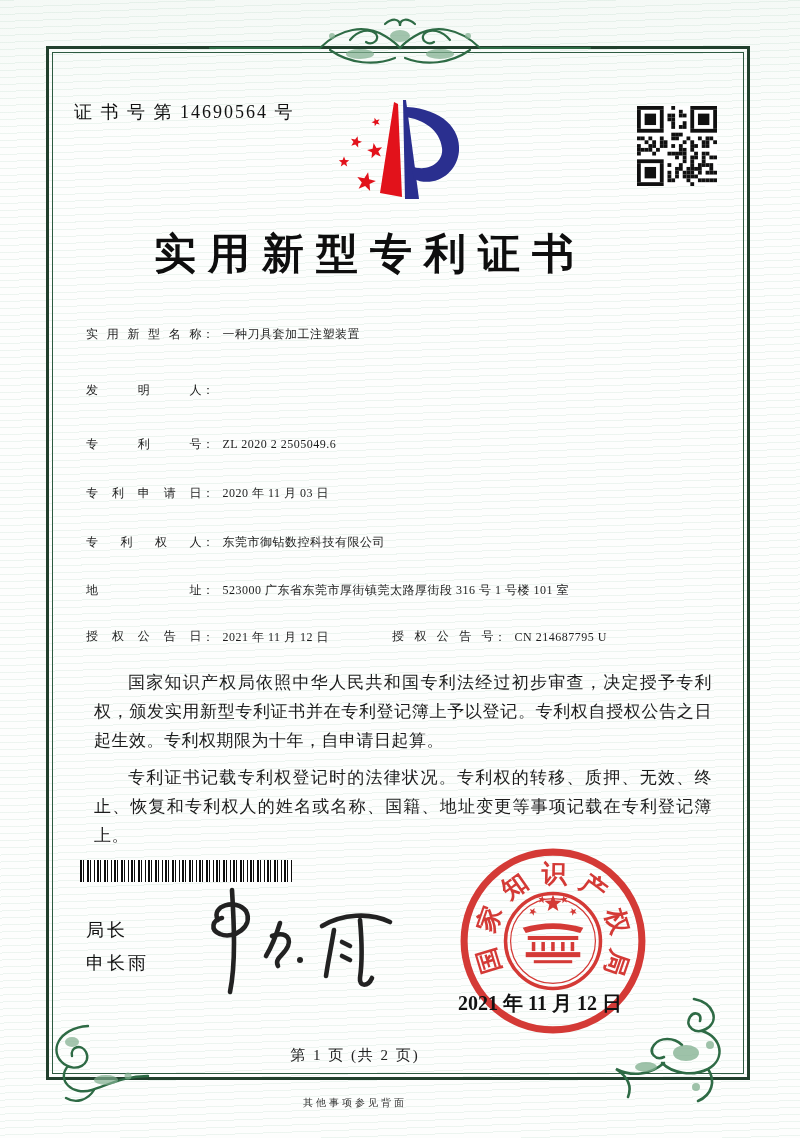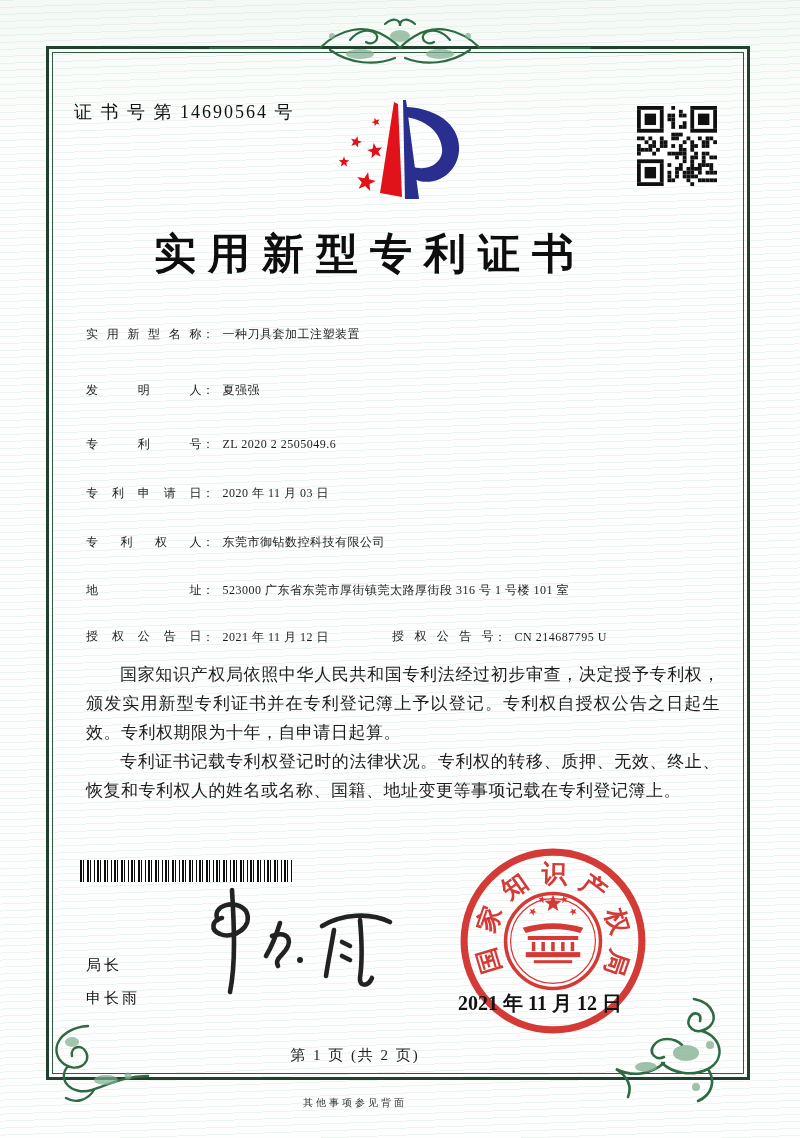--- a/index.html
+++ b/index.html
@@ -53,29 +53,29 @@
   .row-patno{top:432px;}
   .row-appdate{top:481px;}
   .row-patentee{top:530px;}
   .row-address{top:578px;}
   .row-grant{top:625px;}
   .row-grant .g2{position:absolute;left:306px;top:0;}
   .body-text{
     position:absolute;left:86px;right:80px;top:660px;
     font-size:17px;line-height:29px;letter-spacing:.5px;text-align:justify;
   }
-  .body-text p{margin:0;text-indent:2em;}
+  .body-text p{margin:8px;text-indent:2em;}
   .barcode{
     position:absolute;left:80px;top:860px;width:212px;height:22px;
     background:repeating-linear-gradient(90deg,
       #0c0c0c 0 2px,#fff 2px 3px,#0c0c0c 3px 4px,#fff 4px 7px,
       #0c0c0c 7px 9px,#fff 9px 10px,#0c0c0c 10px 11px,#fff 11px 14px,
       #0c0c0c 14px 15px,#fff 15px 17px);
   }
-  .signer{position:absolute;left:86px;font-size:15px;letter-spacing:3px;color:#111;margin-top:38px;}
+  .signer{position:absolute;left:86px;font-size:18px;letter-spacing:3px;color:#111;}
   .signer-title{top:918px;}
   .signer-name{top:951px;}
   .signature{position:absolute;left:180px;top:878px;width:230px;height:122px;}
   .seal{position:absolute;left:455px;top:843px;width:196px;height:196px;opacity:.95;}
   .seal-char{
     font-size:25px;font-weight:700;fill:#d2302c;
     font-family:"Liberation Serif","DejaVu Serif",serif;
     text-anchor:middle;dominant-baseline:middle;
   }
   .seal-date{
@@ -296,21 +296,20 @@
   <h1 class="title">实用新型专利证书</h1>
 
   <div class="field-row row-name">
     <span class="field-label">实用新型名称</span>
       <span class="field-colon">：</span>
     <span class="field-value">一种刀具套加工注塑装置</span>
   </div>
   <div class="field-row row-inventor">
     <span class="field-label">发明人</span>
       <span class="field-colon">：</span>
-    <span class="field-value">夏强强</span>
   </div>
   <div class="field-row row-patno">
     <span class="field-label">专利号</span>
       <span class="field-colon">：</span>
     <span class="field-value">ZL 2020 2 2505049.6</span>
   </div>
   <div class="field-row row-appdate">
     <span class="field-label">专利申请日</span>
       <span class="field-colon">：</span>
     <span class="field-value">2020 年 11 月 03 日</span>

